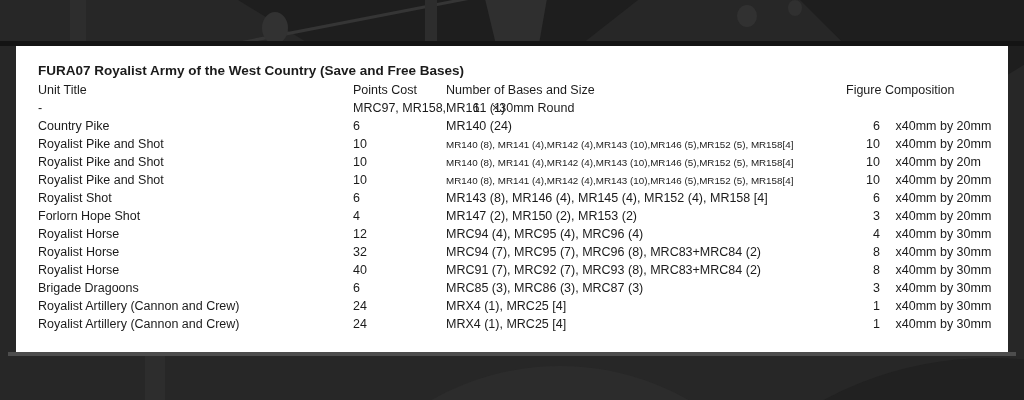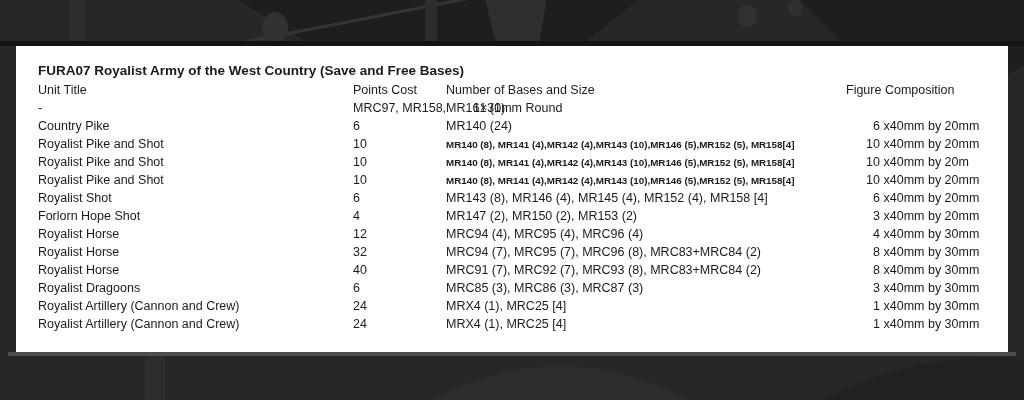--- a/index.html
+++ b/index.html
@@ -35,23 +35,23 @@
     position:absolute;left:16px;top:46px;width:992px;height:306px;
     background:#ffffff;color:#1b1b1b;z-index:5;box-sizing:border-box;
   }
   .panel-inner{padding:15px 0 0 22px;}
   .doc-title{font-size:13.5px;font-weight:bold;line-height:20px;white-space:nowrap;}
   .trow{
     display:grid;grid-template-columns:307px 85px 392px 170px;
     align-items:baseline;height:18px;line-height:18px;font-size:12.5px;white-space:nowrap;gap:8px;
   }
   .cell{overflow:visible;white-space:nowrap;}
-  .comp.sm{font-size:9.8px;font-weight:bold;}
+  .comp.sm{font-size:9.8px;}
   .bases .num{display:inline-block;width:34px;text-align:right;white-space:pre;}
-  .bases .rest{white-space:pre;}
+  .bases .rest{white-space:pre;margin-left:12px;}
 </style>
 </head>
 <body>
 
 <div class="bg">
   <div class="shape tri-dark-left"></div>
   <div class="shape tri-dark-right"></div>
   <div class="shape seam-light"></div>
   <div class="shape diag-line"></div>
   <div class="shape blob1"></div>
@@ -140,21 +140,21 @@
     </div>
 
     <div class="trow">
       <div class="cell">Royalist Horse</div>
       <div class="cell">40</div>
       <div class="cell comp">MRC91 (7), MRC92 (7), MRC93 (8), MRC83+MRC84 (2)</div>
       <div class="cell bases"><span class="num">8</span><span class="rest"> x40mm by 30mm</span></div>
     </div>
 
     <div class="trow">
-      <div class="cell">Royalist Dragoons</div>
+      <div class="cell">Brigade Dragoons</div>
       <div class="cell">6</div>
       <div class="cell comp">MRC85 (3), MRC86 (3), MRC87 (3)</div>
       <div class="cell bases"><span class="num">3</span><span class="rest"> x40mm by 30mm</span></div>
     </div>
 
     <div class="trow">
       <div class="cell">Royalist Artillery (Cannon and Crew)</div>
       <div class="cell">24</div>
       <div class="cell comp">MRX4 (1), MRC25 [4]</div>
       <div class="cell bases"><span class="num">1</span><span class="rest"> x40mm by 30mm</span></div>

